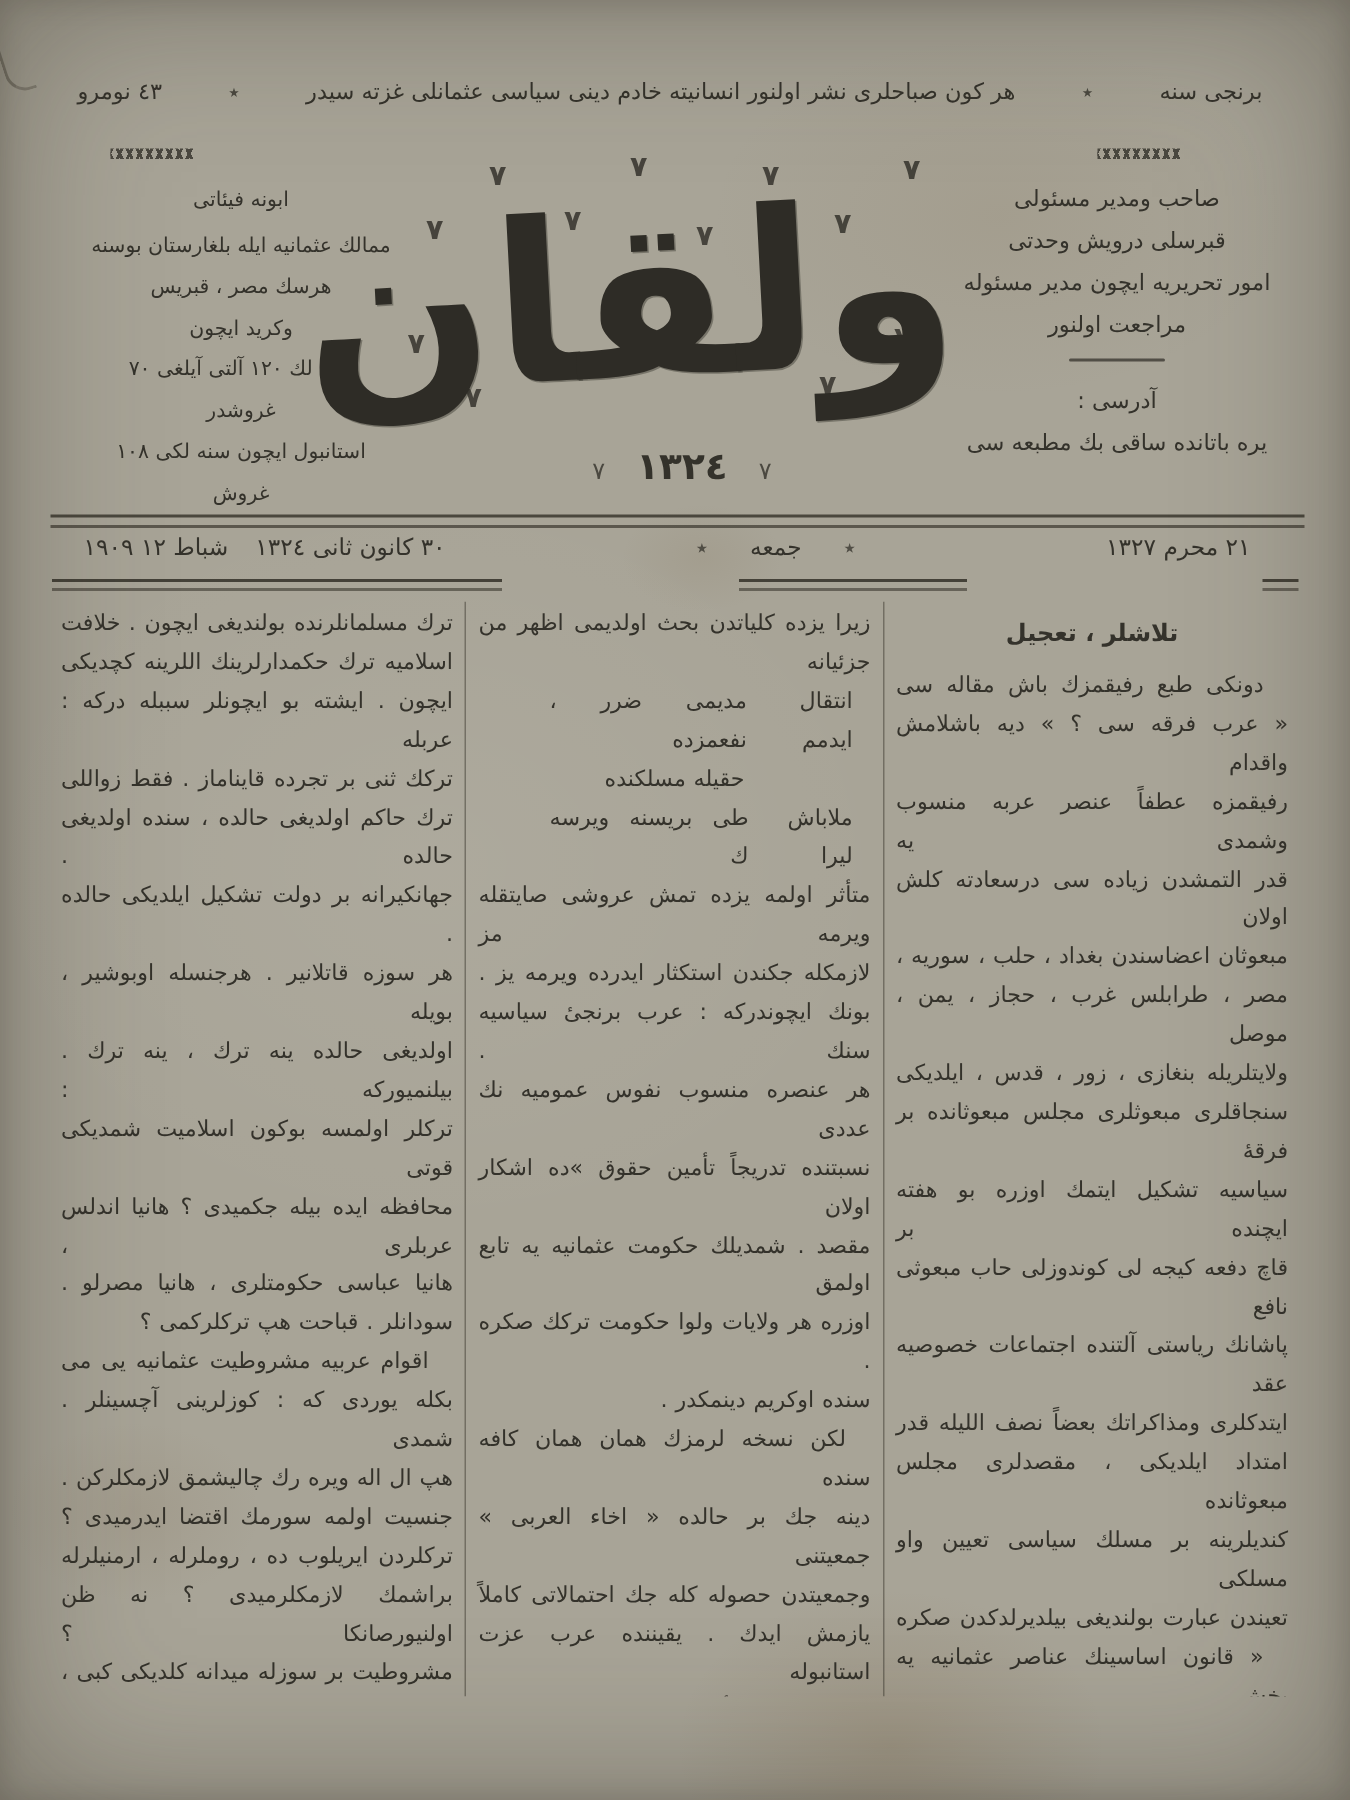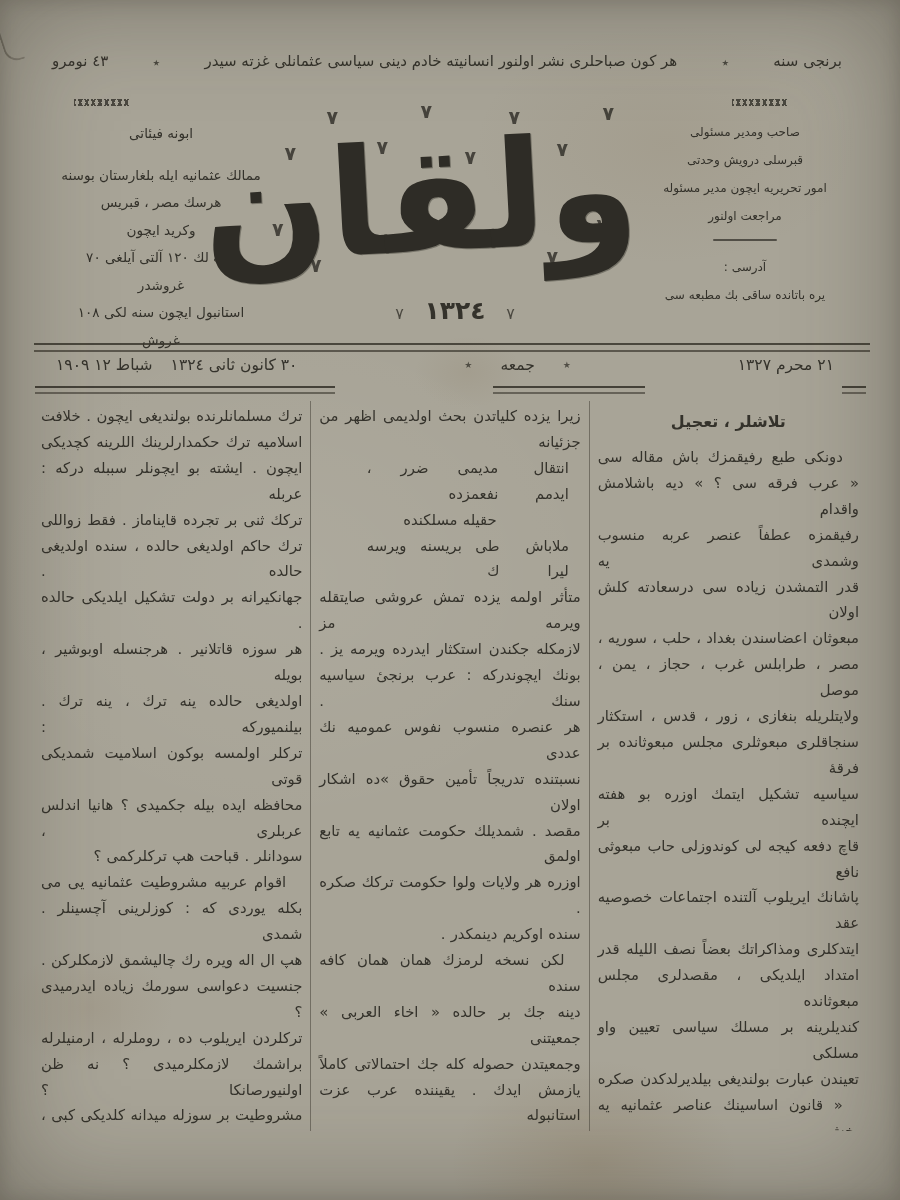--- a/index.html
+++ b/index.html
@@ -43,24 +43,24 @@
       repeating-linear-gradient(115deg, var(--ink) 0 2px, transparent 2px 6px),
       repeating-linear-gradient(65deg, var(--ink) 0 2px, transparent 2px 6px);
   }
   .zz-left{left:74px;top:99px;}
   .zz-right{right:112px;top:99px;}
   
   .mh-left{
     position:absolute;top:120px;left:50px;width:222px;
     text-align:center;font-size:13.6px;line-height:27.5px;
   }
-  .mh-left div:first-child{margin-bottom:14px;}
+  .mh-left div:first-child{margin-bottom:3px;}
   .mh-right{
     position:absolute;top:118px;right:44px;width:222px;
-    text-align:center;font-size:12px;line-height:28px;
+    text-align:center;font-size:15px;line-height:28px;
   }
   .squiggle{width:64px;height:2px;background:var(--ink);opacity:.75;border-radius:2px;margin:9px auto 12px;}
   .mh-title{
     position:absolute;top:96px;right:262px;width:392px;height:214px;text-align:center;
   }
   .title-text{
     display:block;font-size:148px;line-height:206px;font-weight:bold;
     transform:rotate(-3deg);letter-spacing:-4px;color:#2e2c26;
     text-shadow:1px 1px 0 rgba(46,44,38,.4);
   }
@@ -189,25 +189,25 @@
   <div class="body-cols">
     <div class="col">
       <div class="art-head">تلاشلر ، تعجيل</div>
       <div>
           <div class="bline ind">دونكى طبع رفيقمزك باش مقاله سى</div>
           <div class="bline ">« عرب فرقه سى ؟ » ديه باشلامش واقدام</div>
           <div class="bline ">رفيقمزه عطفاً عنصر عربه منسوب وشمدى يه</div>
           <div class="bline ">قدر التمشدن زياده سى درسعادته كلش اولان</div>
           <div class="bline ">مبعوثان اعضاسندن بغداد ، حلب ، سوريه ،</div>
           <div class="bline ">مصر ، طرابلس غرب ، حجاز ، يمن ، موصل</div>
-          <div class="bline ">ولايتلريله بنغازى ، زور ، قدس ، استكثار</div>
+          <div class="bline ">ولايتلريله بنغازى ، زور ، قدس ، ايلديكى</div>
           <div class="bline ">سنجاقلرى مبعوثلرى مجلس مبعوثانده بر فرقهٔ</div>
           <div class="bline ">سياسيه تشكيل ايتمك اوزره بو هفته ايچنده بر</div>
           <div class="bline ">قاچ دفعه كيجه لى كوندوزلى حاب مبعوثى نافع</div>
-          <div class="bline ">پاشانك ايريلوب آلتنده اجتماعات خصوصيه عقد</div>
+          <div class="bline ">پاشانك رياستى آلتنده اجتماعات خصوصيه عقد</div>
           <div class="bline ">ايتدكلرى ومذاكراتك بعضاً نصف الليله قدر</div>
           <div class="bline ">امتداد ايلديكى ، مقصدلرى مجلس مبعوثانده</div>
           <div class="bline ">كنديلرينه بر مسلك سياسى تعيين واو مسلكى</div>
           <div class="bline ">تعيندن عبارت بولنديغى بيلديرلدكدن صكره</div>
           <div class="bline ind">« قانون اساسينك عناصر عثمانيه يه بخش</div>
         </div>
     </div>
     <div class="vsep"></div>
     <div class="col">
       <div>
@@ -242,25 +242,26 @@
           <div class="bline ">ترك مسلمانلرنده بولنديغى ايچون . خلافت</div>
           <div class="bline ">اسلاميه ترك حكمدارلرينك اللرينه كچديكى</div>
           <div class="bline ">ايچون . ايشته بو ايچونلر سببله دركه : عربله</div>
           <div class="bline ">تركك ثنى بر تجرده قايناماز . فقط زواللى</div>
           <div class="bline ">ترك حاكم اولديغى حالده ، سنده اولديغى حالده .</div>
           <div class="bline ">جهانكيرانه بر دولت تشكيل ايلديكى حالده .</div>
           <div class="bline ">هر سوزه قاتلانير . هرجنسله اوبوشير ، بويله</div>
           <div class="bline ">اولديغى حالده ينه ترك ، ينه ترك . بيلنميوركه :</div>
           <div class="bline ">تركلر اولمسه بوكون اسلاميت شمديكى قوتى</div>
           <div class="bline ">محافظه ايده بيله جكميدى ؟ هانيا اندلس عربلرى ،</div>
+          <div class="bline ">هانيا عباسى حكومتلرى ، هانيا مصرلو .</div>
           <div class="bline end">سودانلر . قباحت هپ تركلركمى ؟</div>
           <div class="bline ind">اقوام عربيه مشروطيت عثمانيه يى مى</div>
           <div class="bline ">بكله يوردى كه : كوزلرينى آچسينلر . شمدى</div>
           <div class="bline ">هپ ال اله ويره رك چاليشمق لازمكلركن .</div>
-          <div class="bline ">جنسيت دعواسى سورمك زياده ايدرميدى ؟</div>
+          <div class="bline ">جنسيت اولمه سورمك اقتضا ايدرميدى ؟</div>
           <div class="bline ">تركلردن ايريلوب ده ، روملرله ، ارمنيلرله</div>
           <div class="bline ">براشمك لازمكلرميدى ؟ نه ظن اولنيورصانكا ؟</div>
           <div class="bline ">مشروطيت بر سوزله ميدانه كلديكى كبى ، تركلر</div>
         </div>
     </div>
   </div>
 
 </div>
 
 </body></html>

